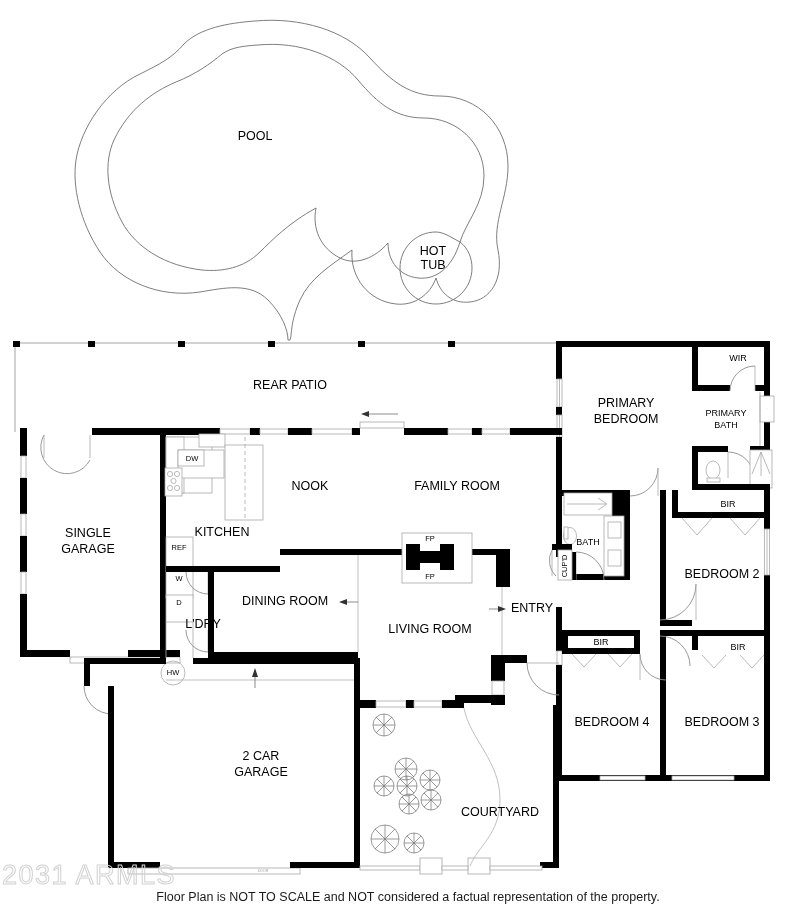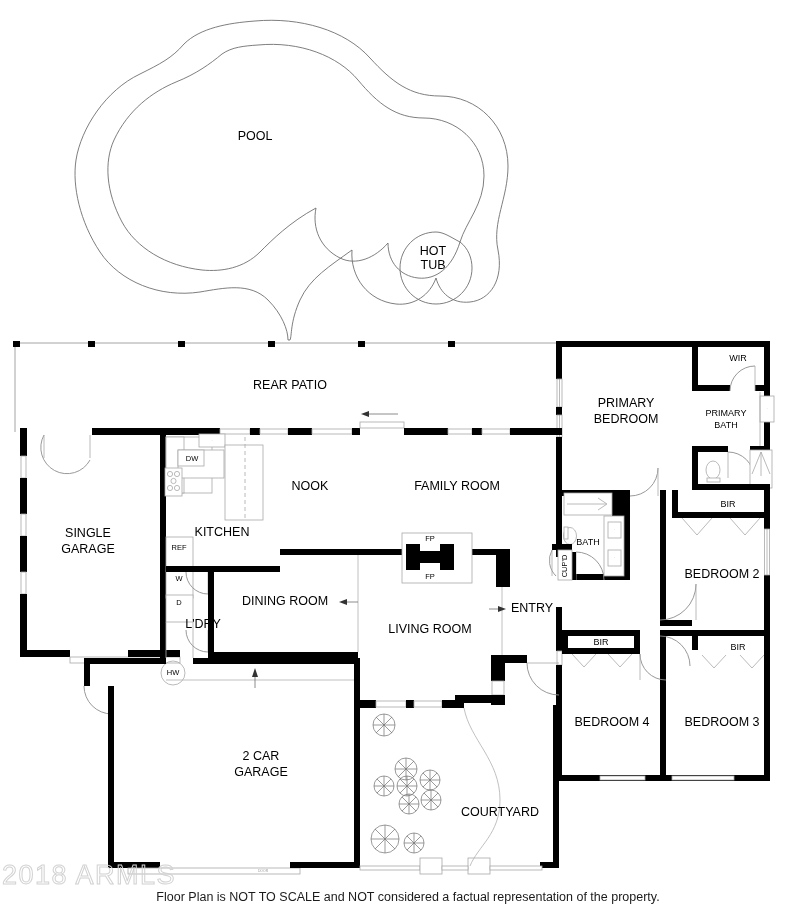--- a/index.html
+++ b/index.html
@@ -500,16 +500,16 @@
       <text class="rm-label small" x="601" y="643">BIR</text>
       <path class="fixline" d="M 572 654 L 584 667 L 596 654"></path>
       <path class="fixline" d="M 608 654 L 620 667 L 632 654"></path>
       <text class="rm-label" x="612" y="723">BEDROOM 4</text>
       <path class="door-arc" d="M 640 654 A 26 26 0 0 0 666 680"></path>
       <line class="fixline" x1="640" y1="654" x2="640" y2="680"></line>
     </g>
 
   </svg>
 
-  <div id="watermark">2018 ARMLS</div>
+  <div id="watermark">2031 ARMLS</div>
   <div id="disclaimer">Floor Plan is NOT TO SCALE and NOT considered a factual representation of the property.</div>
 
 </div>
 
 </body></html>

